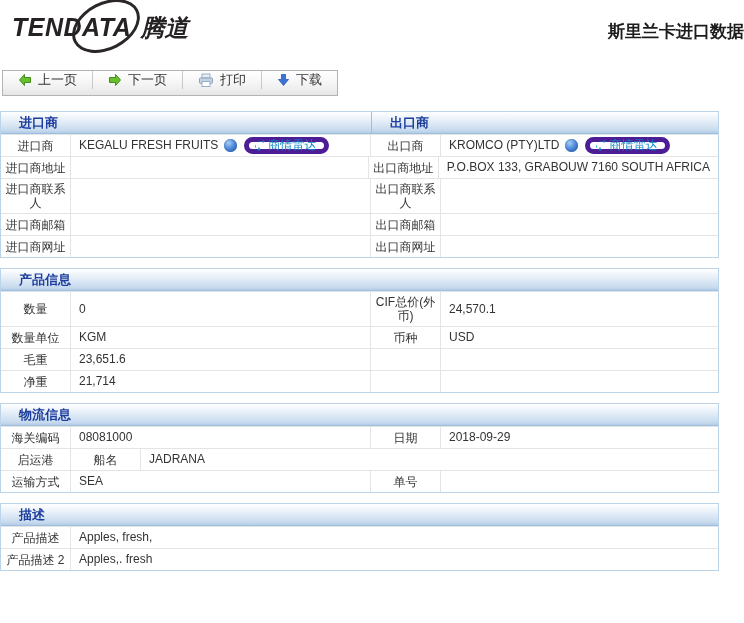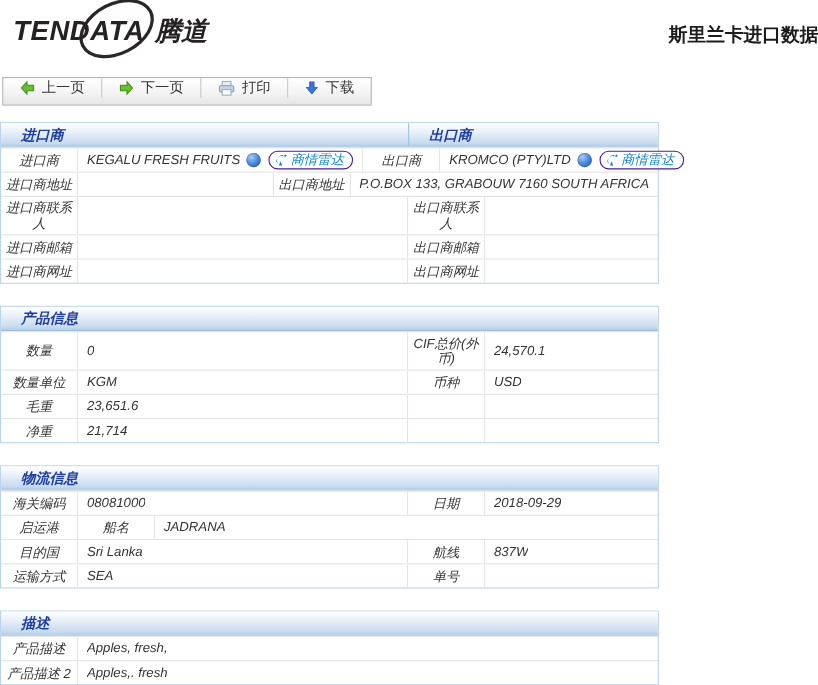--- a/index.html
+++ b/index.html
@@ -37,21 +37,21 @@
     background:linear-gradient(#ffffff,#f4f4f4 55%,#e6e6e6);
   }
   .tb-btn {
     display:flex; align-items:center; gap:6px; padding:0 15px;
     border-right:1px solid #c9c9c9; cursor:pointer; font-size:13px; color:#333;
   }
   .tb-btn:last-child { border-right:none; }
   .tb-btn svg { display:block; }
   
   .content { position:absolute; top:111px; left:0; width:739px; }
-  .section { width:599px; border:1px solid #bcd4ea; background:#fff; margin-bottom:20px;font-style:italic; }
+  .section { width:719px; border:1px solid #bcd4ea; background:#fff; margin-bottom:10px; }
   .sec-header {
     height:22px; display:flex;
     background:linear-gradient(#ffffff,#e7eff8 40%,#c6daee 88%,#b3cbe4);
     border-bottom:1px solid #9ec0e0;
   }
   .h-cell {
     font-weight:bold; color:#1e3e9e; font-size:13px; line-height:21px;
     padding-left:18px; white-space:nowrap;
   }
   .h-left { width:371px; border-right:1px solid #9ec0e0; }
@@ -68,21 +68,21 @@
   .val-right, .val-full { flex:1; }
   .val-text { white-space:nowrap; overflow:hidden; }
   
   .globe {
     width:13px; height:13px; border-radius:50%; flex-shrink:0; margin-left:6px;
     background:radial-gradient(circle at 35% 30%, #a6cdf2, #4a86d8 50%, #1d4fa0);
     box-shadow:inset 0 0 1px #0c3a80;
   }
   .radar-btn {
     display:inline-flex; align-items:center; gap:3px; margin-left:7px;
-    height:17px; padding:0 8px 0 5px; border:1px solid #4c1d95; border-radius:9px;
+    height:17px; padding:0 8px 0 5px; border:5px solid #4c1d95; border-radius:9px;
     color:#0f86c8; background:#fff; cursor:pointer; white-space:nowrap; flex-shrink:0;
   }
 </style>
 </head>
 <body>
 
 <div class="page-header">
   <div class="logo">
     <span class="logo-swoosh"></span>
     <span class="logo-en">TENDATA</span>
@@ -251,30 +251,20 @@
         </div>
       </div>
       <div class="row">
         <div class="cell lbl">启运港</div>
         <div class="cell lbl">船名</div>
         <div class="cell val val-right">
           <span class="val-text">JADRANA</span>
         </div>
       </div>
       <div class="row">
-        <div class="cell lbl">目的国</div>
-        <div class="cell val val-left">
-          <span class="val-text">Sri Lanka</span>
-        </div>
-        <div class="cell lbl">航线</div>
-        <div class="cell val val-right">
-          <span class="val-text">837W</span>
-        </div>
-      </div>
-      <div class="row">
         <div class="cell lbl">运输方式</div>
         <div class="cell val val-left">
           <span class="val-text">SEA</span>
         </div>
         <div class="cell lbl">单号</div>
         <div class="cell val val-right">
           <span class="val-text"></span>
         </div>
       </div>
     </div>

